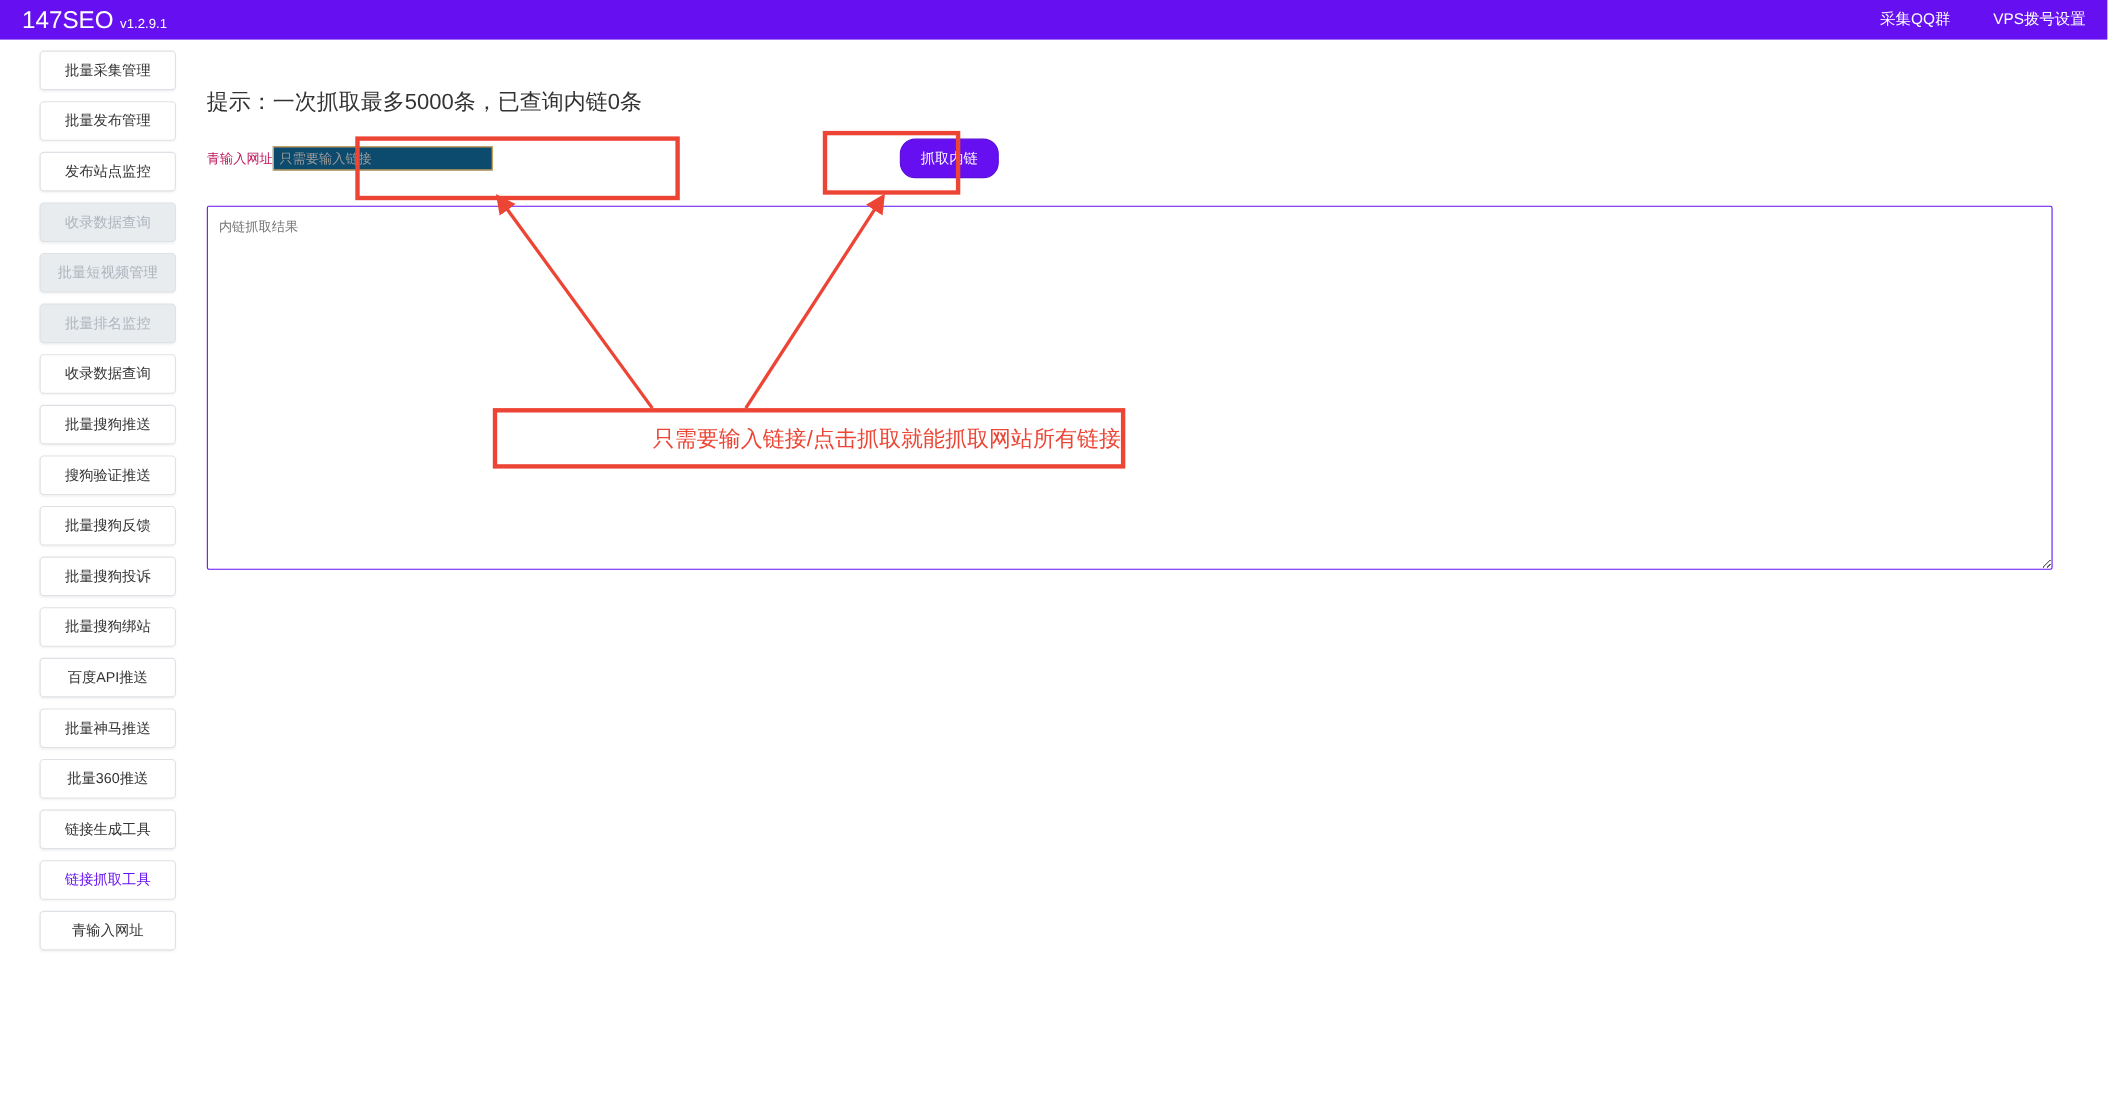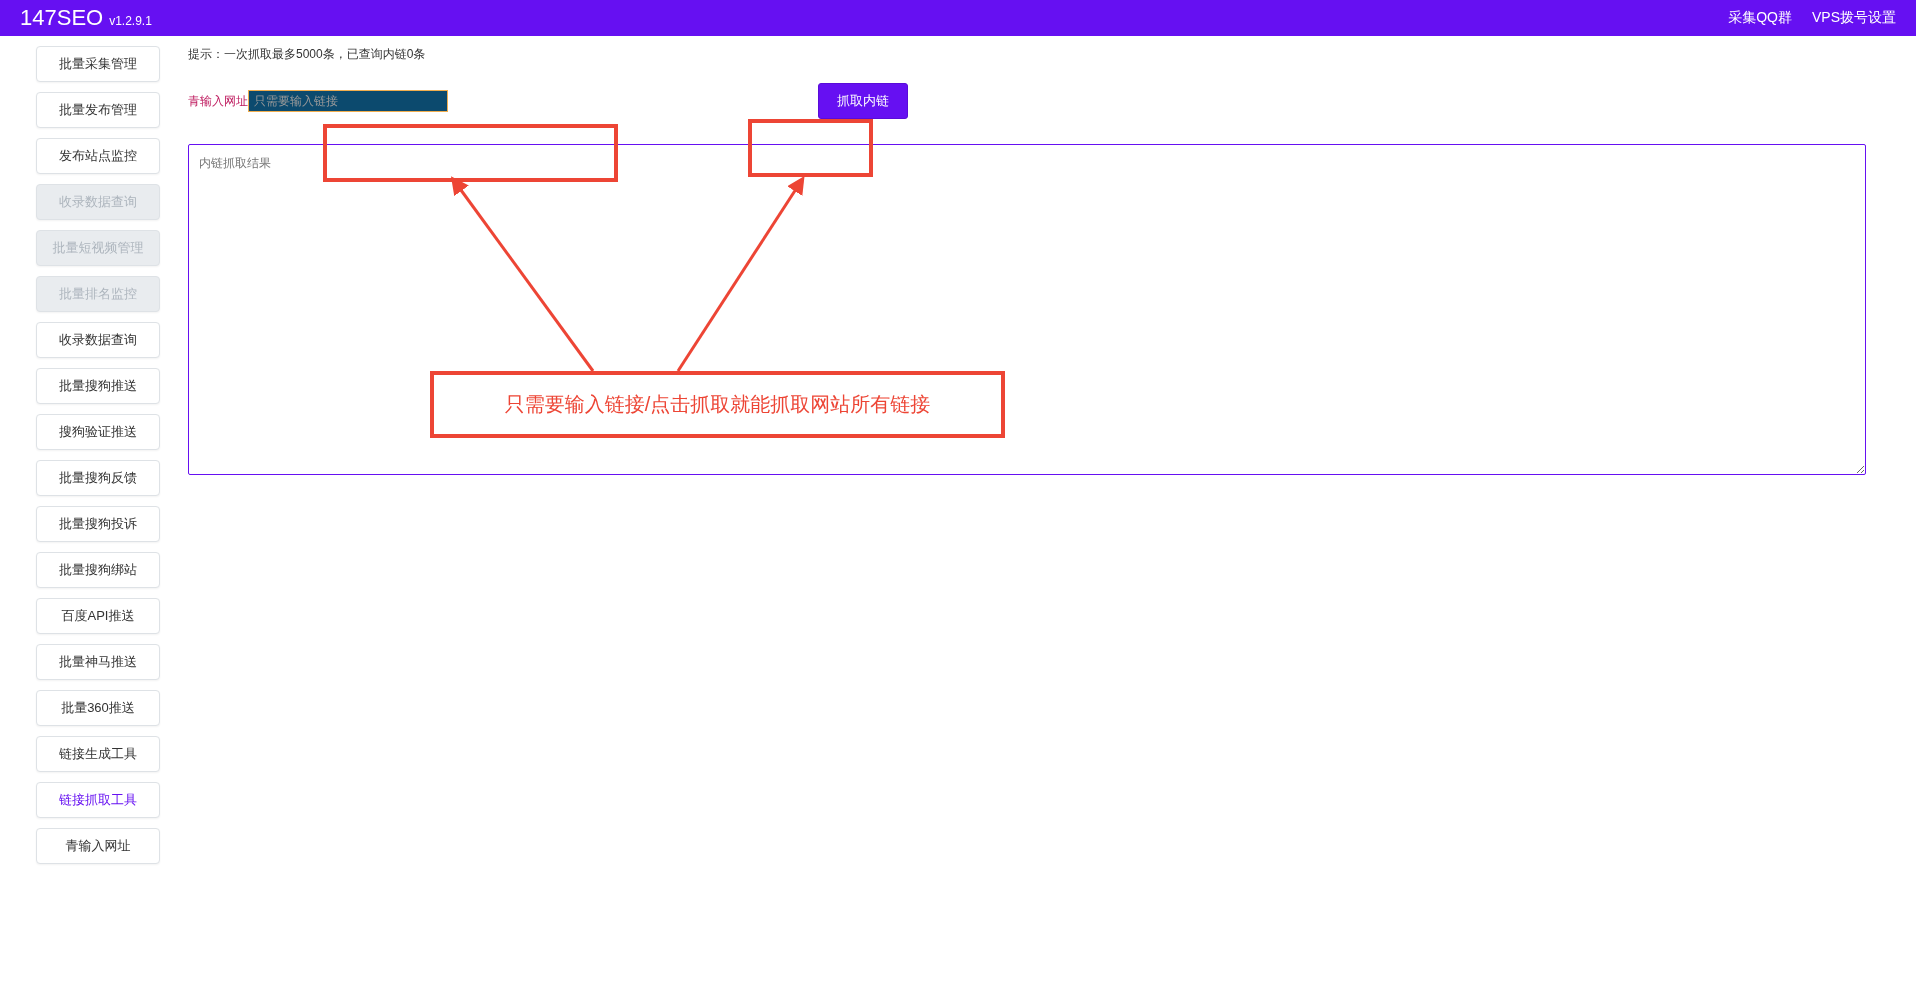--- a/index.html
+++ b/index.html
@@ -31,21 +31,21 @@
     }
     .app-title {
       font-size: 22px;
       font-weight: 500;
     }
     .app-version {
       font-size: 12px;
     }
     .header-right {
       display: flex;
-      gap: 20px;
+      gap: 39px;
       font-size: 14px;
     }
     .header-link {
       color: white;
       cursor: pointer;
     }
     .container {
       display: flex;
       height: calc(100% - 50px);
       padding-left: 28px;
@@ -86,23 +86,24 @@
     }
     .sidebar-item.active {
       color: #6610f2;
     }
     .main {
       flex: 1;
       padding: 10px 20px;
       position: relative;
     }
     .hint-row {
-      font-size: 12px;
+      font-size: 20px;
       color: #333;
       margin-bottom: 20px;
+      margin-top: 33px;
     }
     .input-row {
       display: flex;
       align-items: center;
       gap: 0;
       margin-bottom: 25px;
       position: relative;
     }
     .input-label {
       font-size: 12px;
@@ -135,48 +136,48 @@
       left: 580px;
       top: 83px;
       width: 125px;
       height: 58px;
       pointer-events: none;
     }
     .fetch-button {
       background: #6610f2;
       color: white;
       border: 1px solid #5a0cd8;
-      border-radius: 3px;
+      border-radius: 14px;
       padding: 8px 18px;
       font-size: 13px;
       cursor: pointer;
       margin-left: 370px;
     }
     .result-area {
       border: 1px solid #6610f2;
       border-radius: 2px;
       width: calc(100% - 30px);
       height: 331px;
       padding: 10px;
       font-size: 12px;
       color: #999;
       resize: both;
       overflow: auto;
       font-family: inherit;
     }
     .annotation-box {
       position: absolute;
       border: 4px solid #ed4535;
-      left: 262px;
+      left: 280px;
       top: 335px;
       width: 575px;
-      height: 67px;
+      height: 55px;
       display: flex;
       align-items: center;
-      justify-content: center;
+      justify-content: flex-end;
       pointer-events: none;
     }
     .annotation-text {
       color: #ed4535;
       font-size: 20px;
       font-weight: 500;
     }
     .arrow {
       position: absolute;
       pointer-events: none;

